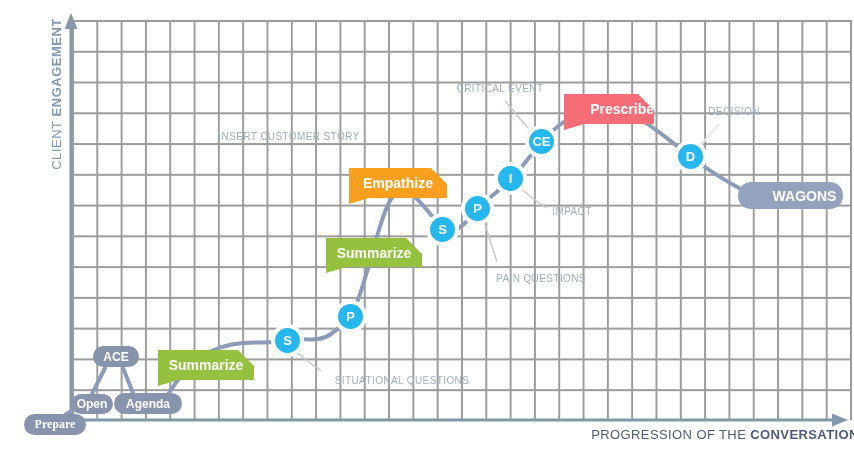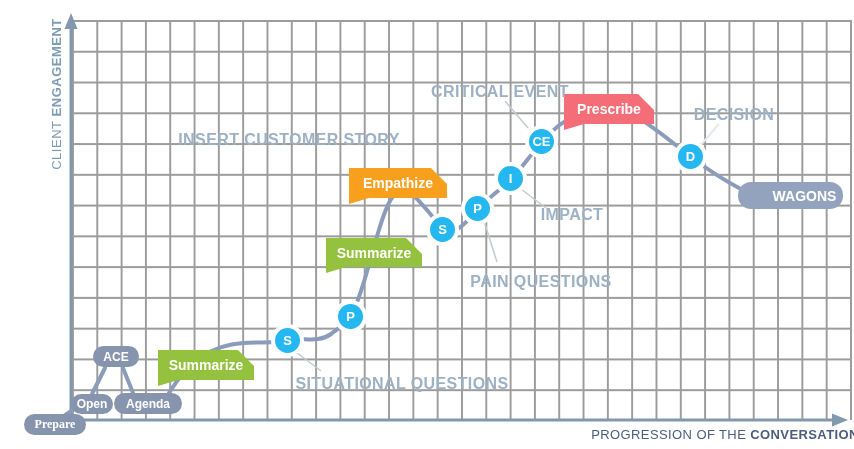--- a/index.html
+++ b/index.html
@@ -25,33 +25,33 @@
   .pill.big{background:#94a3bd;font-size:14px;border-radius:13px;padding-left:28px;}
   
   .tag{
     position:absolute;color:#fff;font-weight:bold;font-size:14px;
     display:flex;align-items:center;justify-content:center;
     padding-bottom:6px;box-sizing:border-box;
     clip-path:polygon(0 0,calc(100% - 16px) 0,100% 16px,100% calc(100% - 6px),20px calc(100% - 6px),0 100%);
   }
   .tag.green{background:#94c13e;}
   .tag.orange{background:#f8a01d;}
-  .tag.red{background:#f56d76;}
+  .tag.red{background:#f56d76;justify-content:flex-end;}
   
   .dot{
     position:absolute;width:25px;height:25px;border-radius:50%;
     background:#25b7f0;border:4px solid #ffffff;
     color:#fff;font-weight:bold;font-size:13px;
     display:flex;align-items:center;justify-content:center;
   }
   .dot.small-text{font-size:13px;}
   
   .note{
     position:absolute;transform:translateX(-50%);white-space:nowrap;
-    color:#9db1c5;font-size:16px;font-weight:bold;letter-spacing:.4px;
+    color:#9db1c5;font-size:10px;font-weight:normal;letter-spacing:.4px;
   }
   
   #y-label{
     position:absolute;left:56px;top:94px;transform:translate(-50%,-50%) rotate(-90deg);
     white-space:nowrap;font-size:13px;color:#7f9cb5;letter-spacing:.5px;
   }
   #y-label .b{font-weight:bold;}
   #x-label{
     position:absolute;left:725px;top:427px;transform:translateX(-50%);
     white-space:nowrap;font-size:13px;color:#4b5d7e;letter-spacing:.4px;

